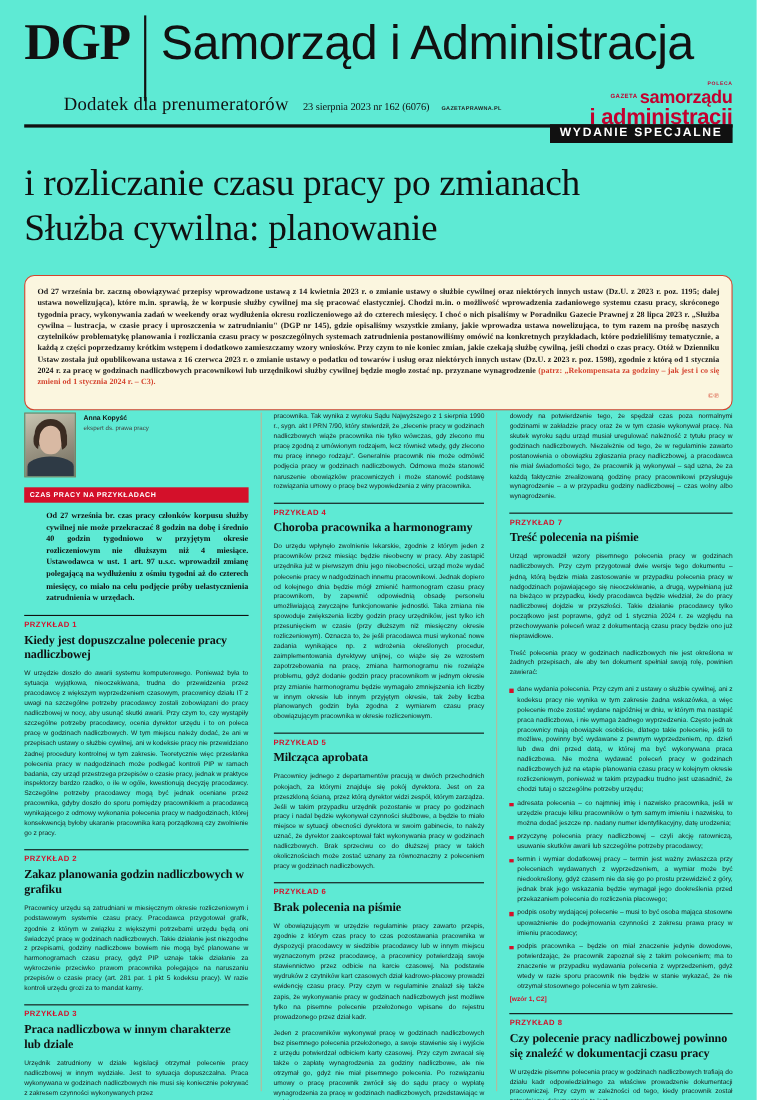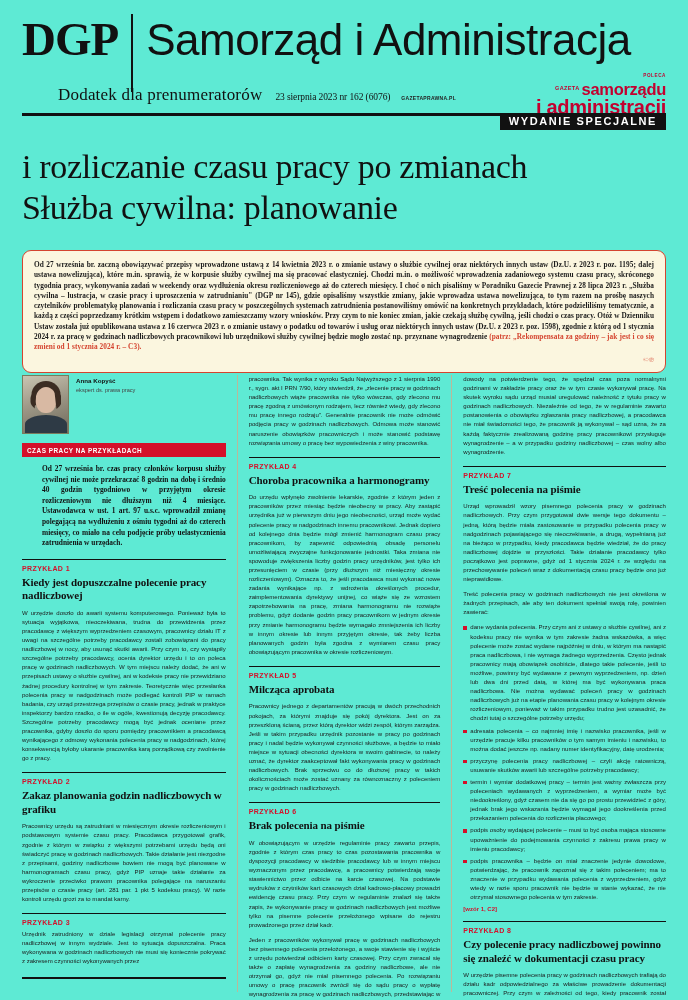--- a/index.html
+++ b/index.html
@@ -446,20 +446,21 @@
       <div class="ex-title">Kiedy jest dopuszczalne polecenie pracy nadliczbowej</div>
       <p class="body-par">W urzędzie doszło do awarii systemu komputerowego. Ponieważ była to sytuacja wyjątkowa, nieoczekiwana, trudna do przewidzenia przez pracodawcę z większym wyprzedzeniem czasowym, pracownicy działu IT z uwagi na szczególne potrzeby pracodawcy zostali zobowiązani do pracy nadliczbowej w nocy, aby usunąć skutki awarii. Przy czym to, czy wystąpiły szczególne potrzeby pracodawcy, ocenia dyrektor urzędu i to on poleca pracę w godzinach nadliczbowych. W tym miejscu należy dodać, że ani w przepisach ustawy o służbie cywilnej, ani w kodeksie pracy nie przewidziano żadnej procedury kontrolnej w tym zakresie. Teoretycznie więc przesłanka polecenia pracy w nadgodzinach może podlegać kontroli PIP w ramach badania, czy urząd przestrzega przepisów o czasie pracy, jednak w praktyce inspektorzy bardzo rzadko, o ile w ogóle, kwestionują decyzję pracodawcy. Szczególne potrzeby pracodawcy mogą być jednak oceniane przez pracownika, gdyby doszło do sporu pomiędzy pracownikiem a pracodawcą wynikającego z odmowy wykonania polecenia pracy w nadgodzinach, której konsekwencją byłoby ukaranie pracownika karą porządkową czy zwolnienie go z pracy.</p>
 
       <div class="ex-rule"></div>
       <div class="ex-label">PRZYKŁAD 2</div>
       <div class="ex-title">Zakaz planowania godzin nadliczbowych w grafiku</div>
       <p class="body-par">Pracownicy urzędu są zatrudniani w miesięcznym okresie rozliczeniowym i podstawowym systemie czasu pracy. Pracodawca przygotował grafik, zgodnie z którym w związku z większymi potrzebami urzędu będą oni świadczyć pracę w godzinach nadliczbowych. Takie działanie jest niezgodne z przepisami, godziny nadliczbowe bowiem nie mogą być planowane w harmonogramach czasu pracy, gdyż PIP uznaje takie działanie za wykroczenie przeciwko prawom pracownika polegające na naruszaniu przepisów o czasie pracy (art. 281 par. 1 pkt 5 kodeksu pracy). W razie kontroli urzędu grozi za to mandat karny.</p>
 
       <div class="ex-rule"></div>
       <div class="ex-label">PRZYKŁAD 3</div>
+      <div class="ex-title">Praca nadliczbowa w innym charakterze lub dziale</div>
       <p class="body-par">Urzędnik zatrudniony w dziale legislacji otrzymał polecenie pracy nadliczbowej w innym wydziale. Jest to sytuacja dopuszczalna. Praca wykonywana w godzinach nadliczbowych nie musi się koniecznie pokrywać z zakresem czynności wykonywanych przez</p>
       <div class="ex-rule-heavy"></div>
     </div>
 
     <div class="col">
       <p class="body-par">pracownika. Tak wynika z wyroku Sądu Najwyższego z 1 sierpnia 1990 r., sygn. akt I PRN 7/90, który stwierdził, że „zlecenie pracy w godzinach nadliczbowych wiąże pracownika nie tylko wówczas, gdy zlecono mu pracę zgodną z umówionym rodzajem, lecz również wtedy, gdy zlecono mu pracę innego rodzaju". Generalnie pracownik nie może odmówić podjęcia pracy w godzinach nadliczbowych. Odmowa może stanowić naruszenie obowiązków pracowniczych i może stanowić podstawę rozwiązania umowy o pracę bez wypowiedzenia z winy pracownika.</p>
 
       <div class="ex-rule"></div>
       <div class="ex-label">PRZYKŁAD 4</div>
       <div class="ex-title">Choroba pracownika a harmonogramy</div>

